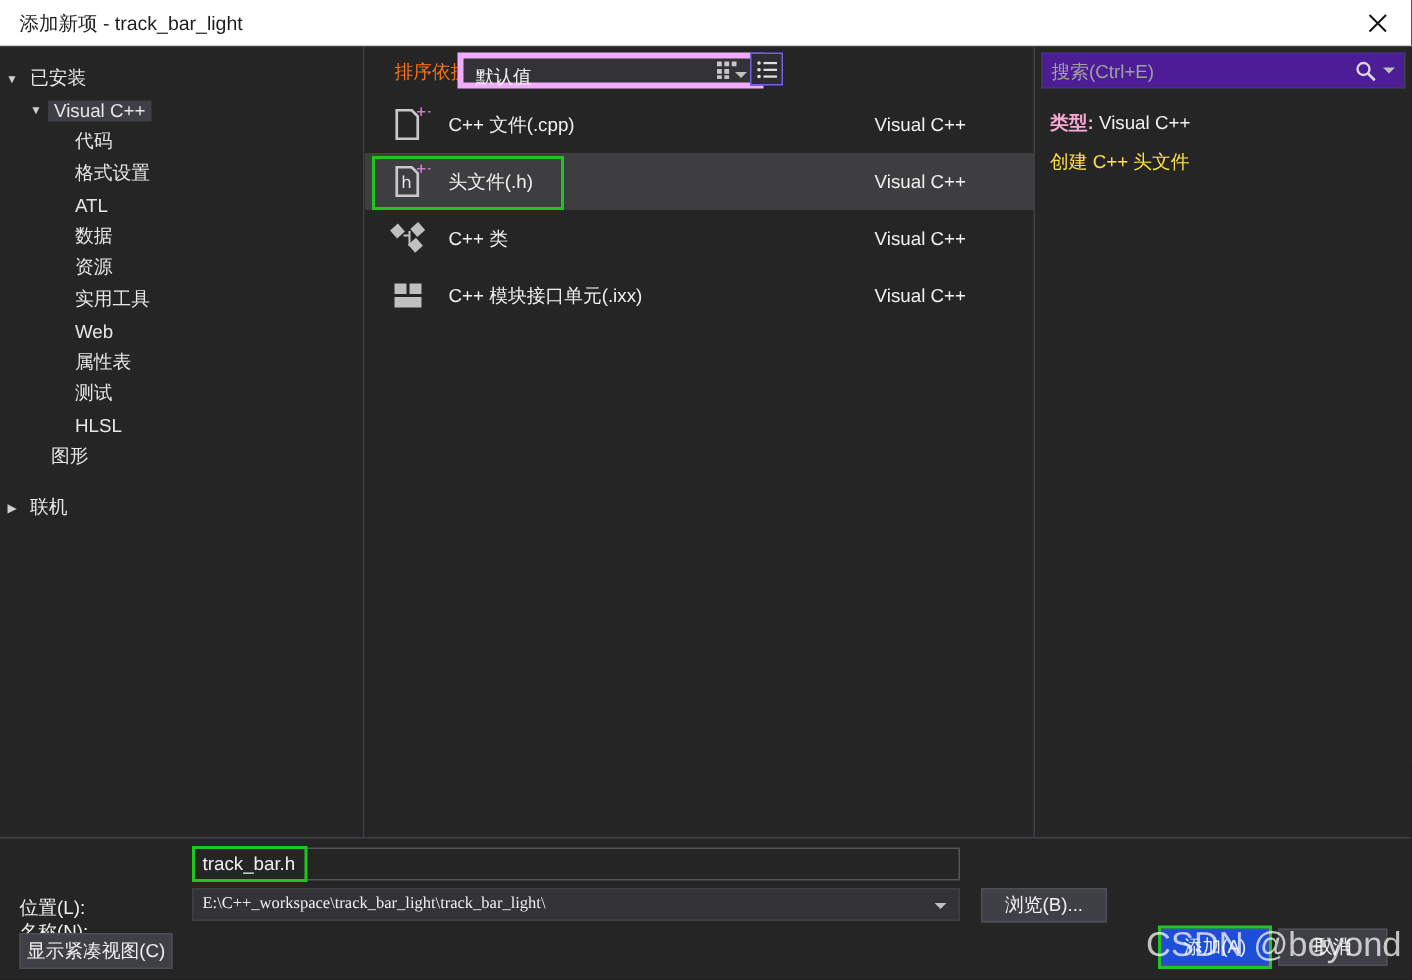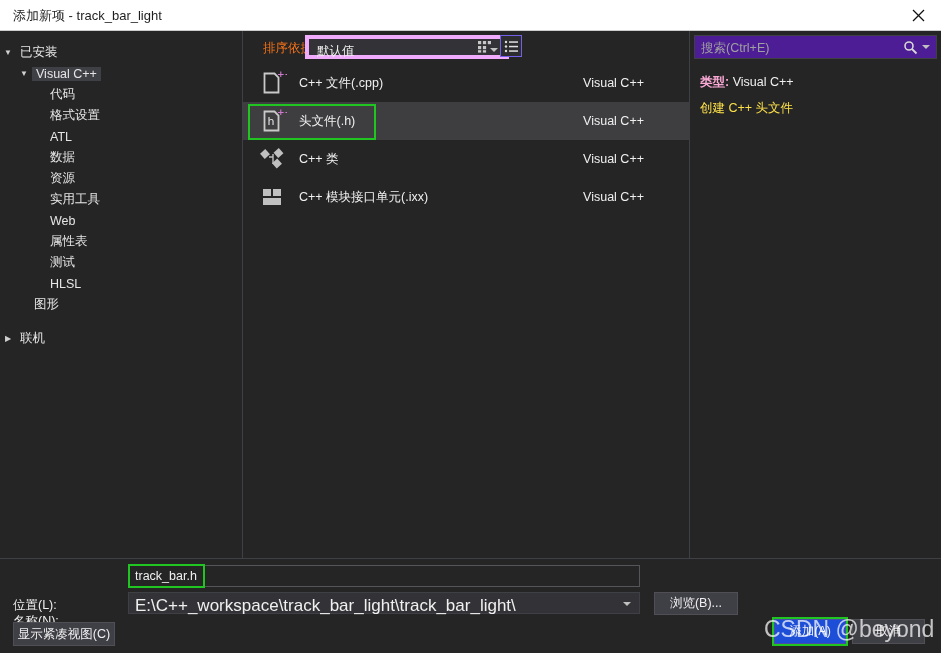--- a/index.html
+++ b/index.html
@@ -212,21 +212,21 @@
   }
   #loc-combo {
     position: absolute; left: 128px; top: 592px;
     width: 512px; height: 22px;
     background: #333337;
     border: 1px solid #3f3f46;
     cursor: pointer;
   }
   #loc-combo-value {
     position: absolute; left: 6px; top: 3px;
-    font-size: 17px; color: #f0f0f0; white-space: nowrap;
+    font-size: 11px; color: #f0f0f0; white-space: nowrap; font-family: Liberation Serif, serif;
   }
   #loc-combo-arrow {
     position: absolute; right: 8px; top: 9px;
     width: 0; height: 0;
     border-left: 4px solid transparent;
     border-right: 4px solid transparent;
     border-top: 4px solid #c0c0c0;
   }
   .btn {
     position: absolute;

